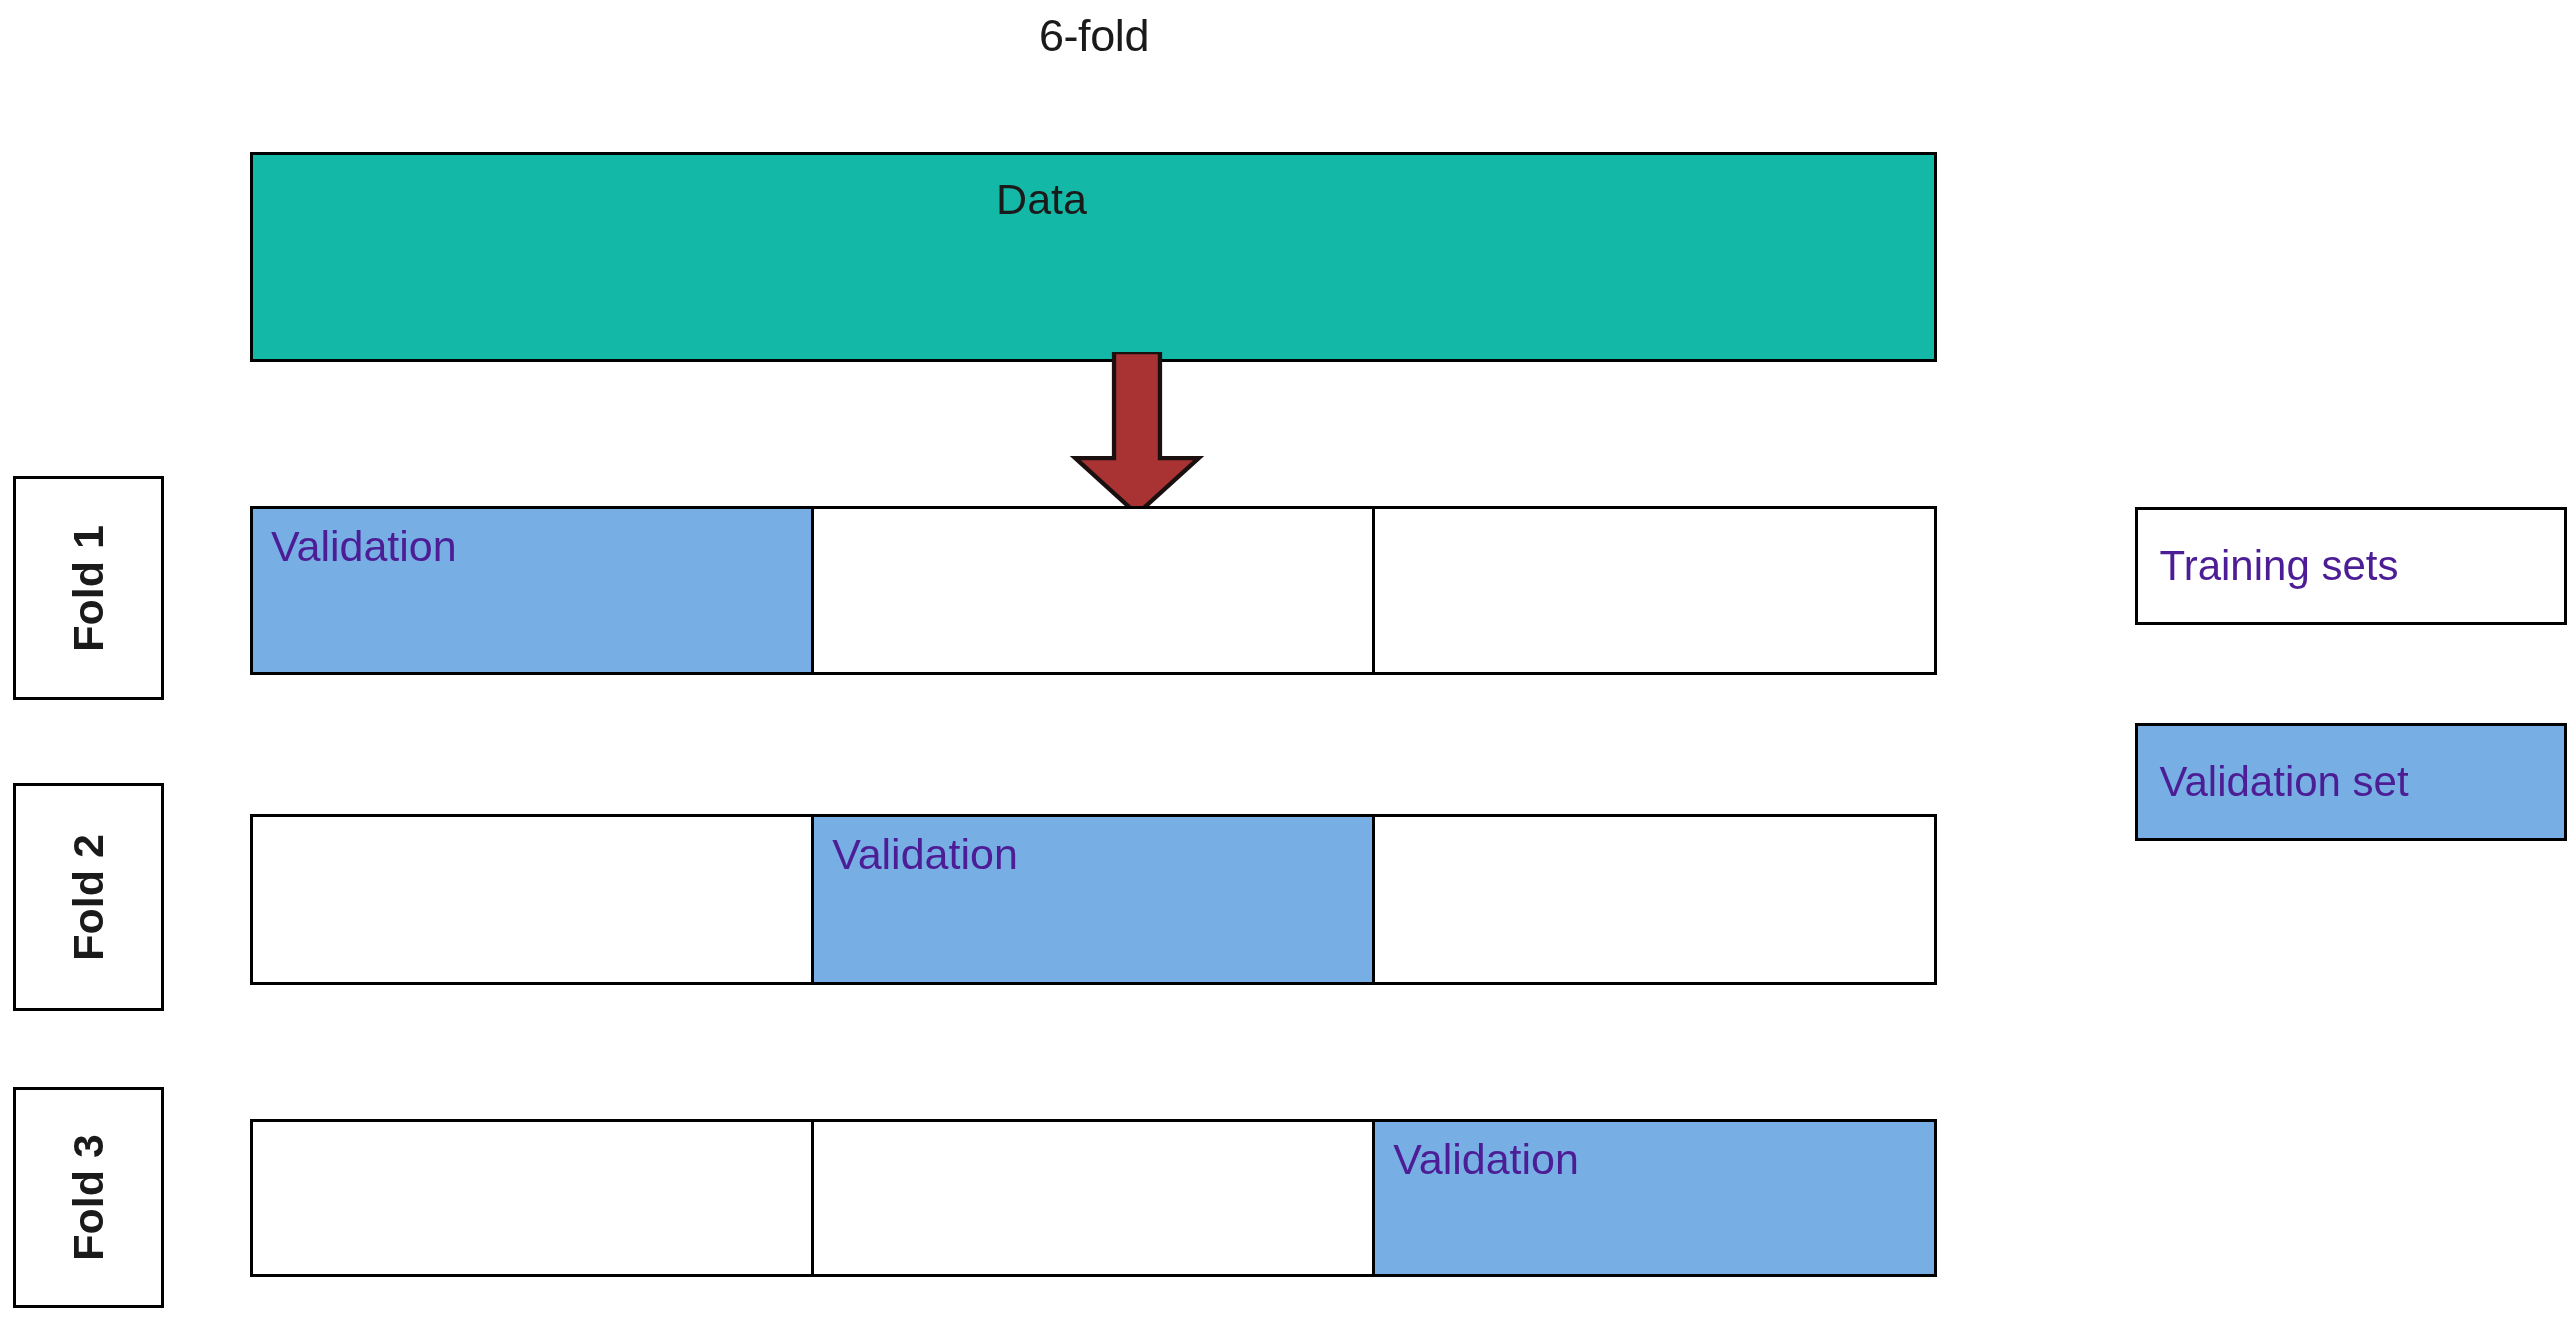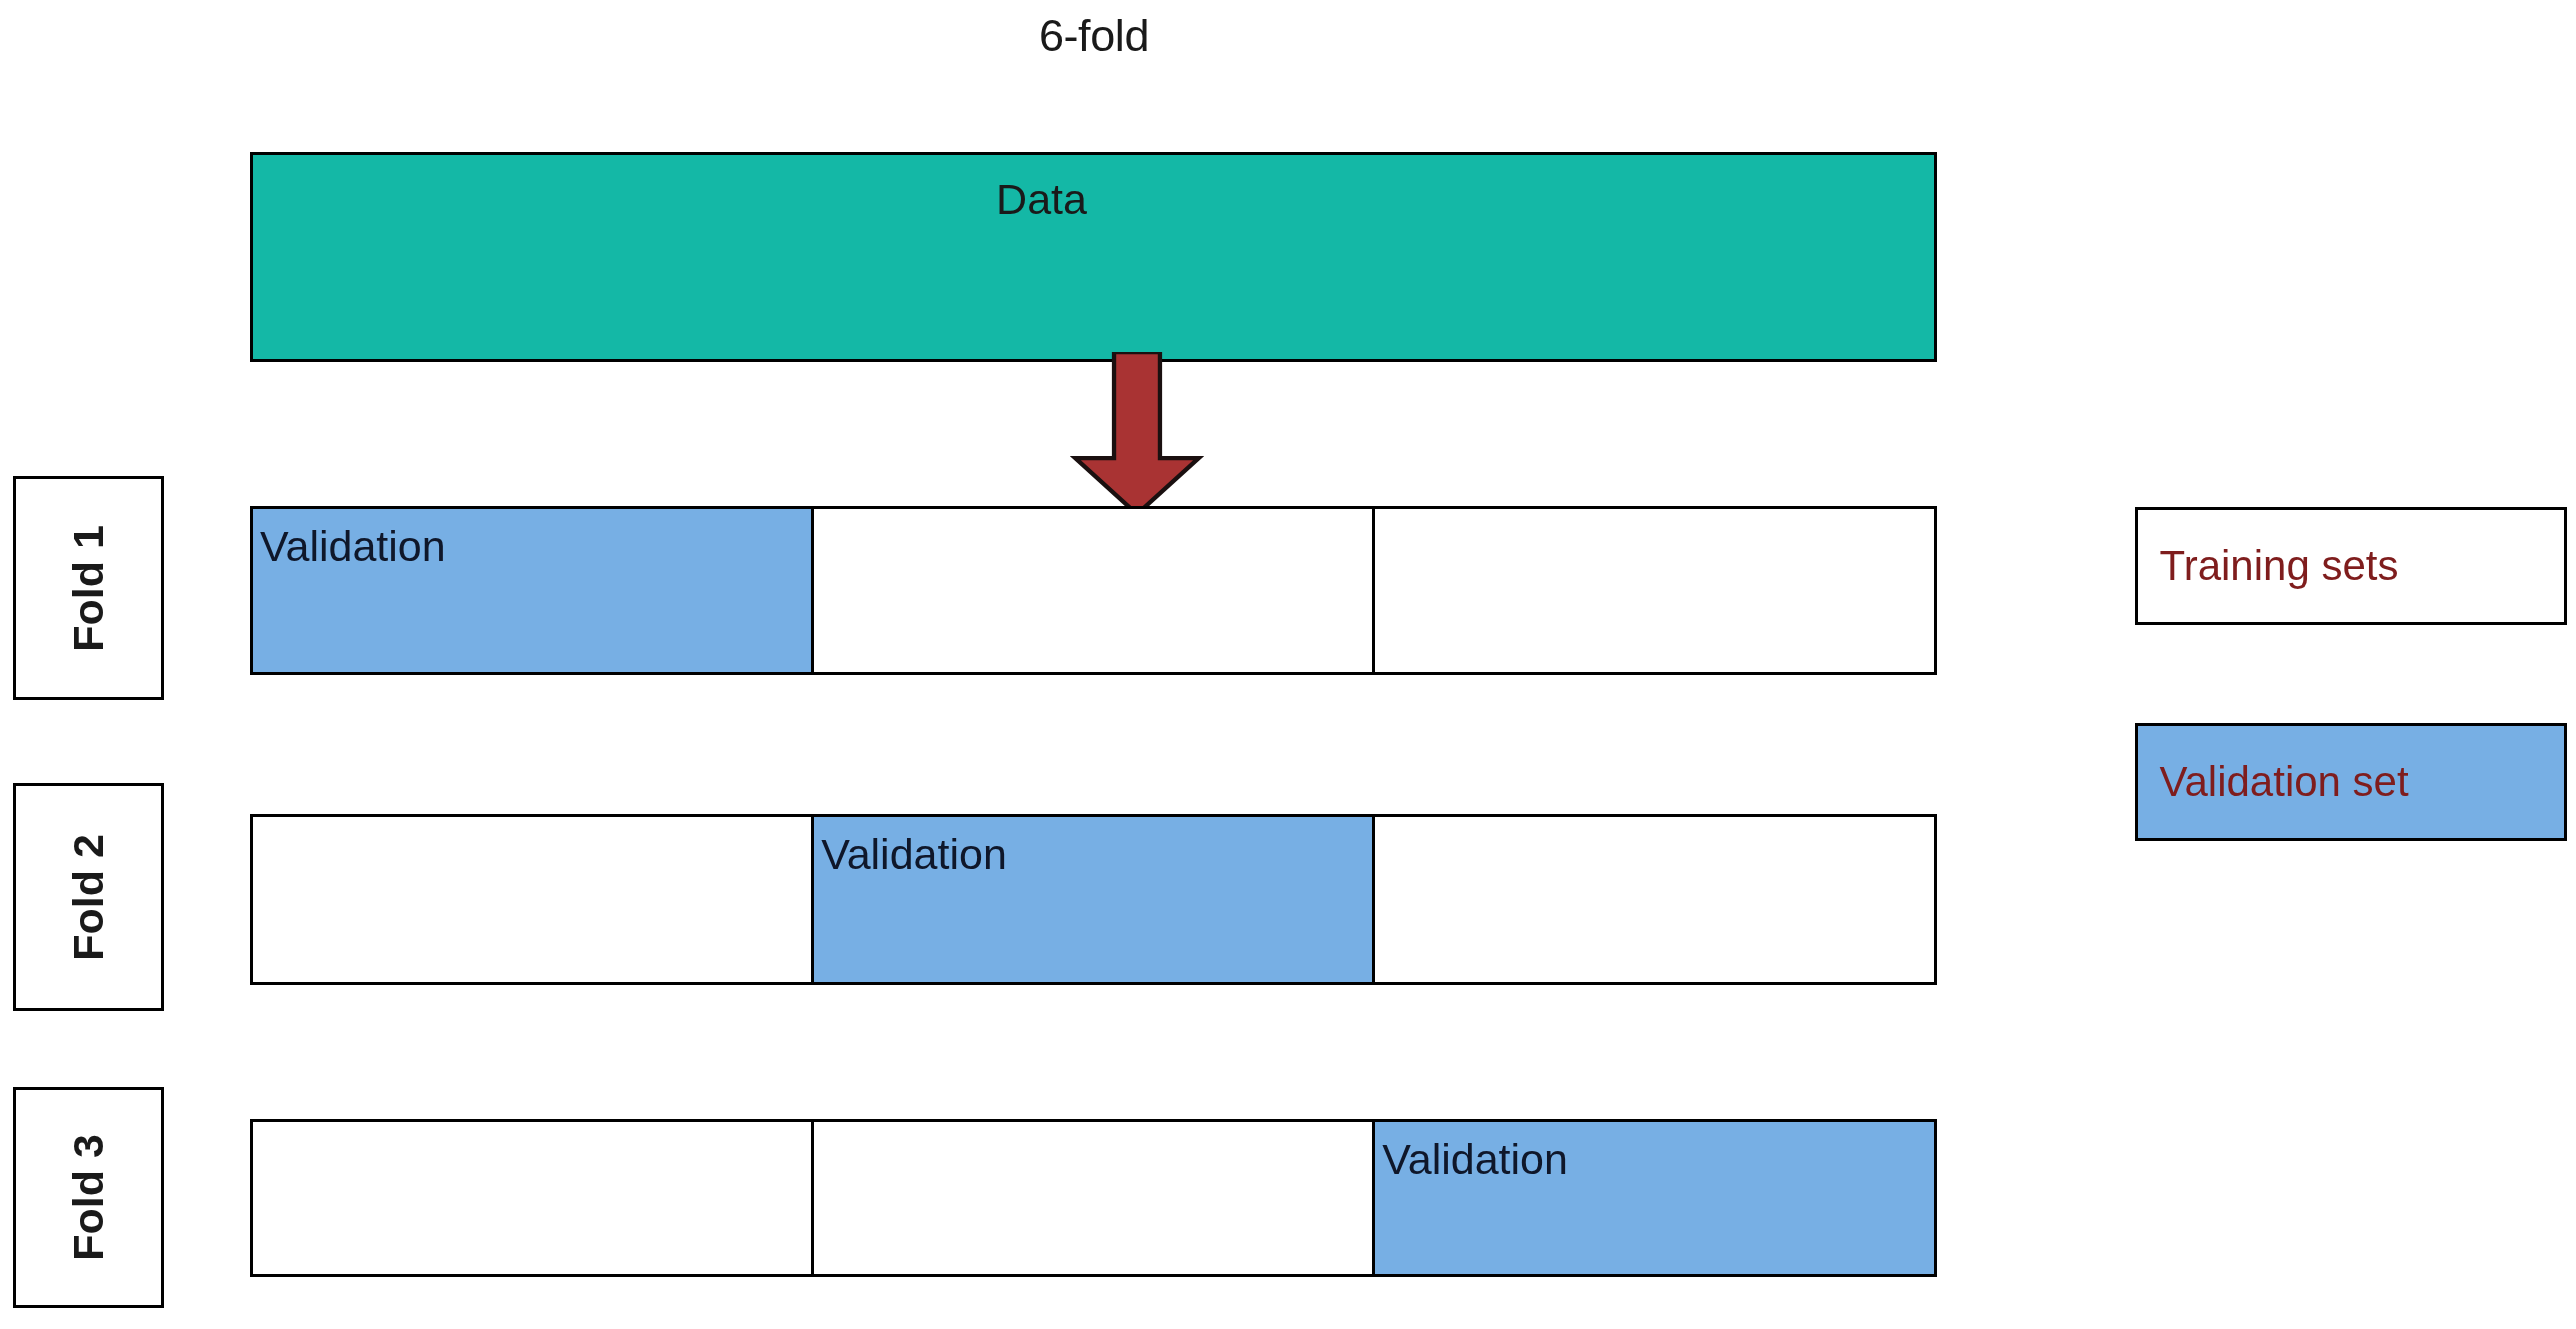--- a/index.html
+++ b/index.html
@@ -86,26 +86,26 @@
     border: 3.6px solid #000000;
     background: #ffffff;
     height: 100%;
     position: relative;
     flex: 1 1 0;
   }
   .seg + .seg { margin-left: -3.6px; }
   .seg.blue { background: #77AFE4; }
   .seg-label {
     position: absolute;
-    left: 7px;
+    left: 18px;
     top: 16px;
     font-size: 43px;
     line-height: 1;
     white-space: nowrap;
-    color: #0f172a;
+    color: #4c1d95;
   }
 
   #fold-row-1 { top: 506px; height: 169px; }
   #fold-row-2 { top: 814px; height: 171px; }
   #fold-row-3 { top: 1119px; height: 158px; }
 
   
   .fold-tag {
     position: absolute;
     box-sizing: border-box;
@@ -139,21 +139,21 @@
     width: 432px;
     display: flex;
     align-items: center;
   }
   .legend-box.blue { background: #77AFE4; }
   .legend-text {
     padding-left: 21.6px;
     font-size: 42px;
     line-height: 1;
     white-space: nowrap;
-    color: #7f1d1d;
+    color: #4c1d95;
   }
   #legend-training { top: 507px; height: 118px; }
   #legend-validation { top: 723px; height: 118px; }
 </style>
 </head>
 <body>
 
 <div id="canvas">
 
   <div class="title">

